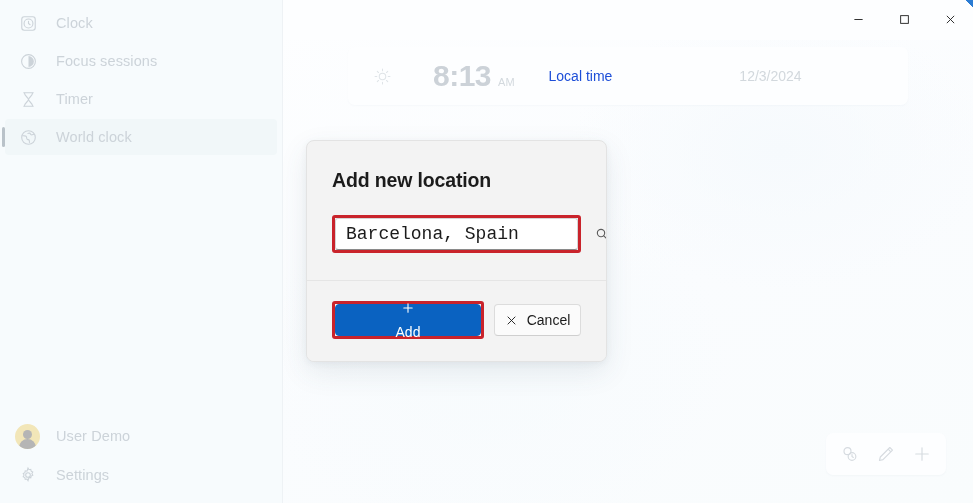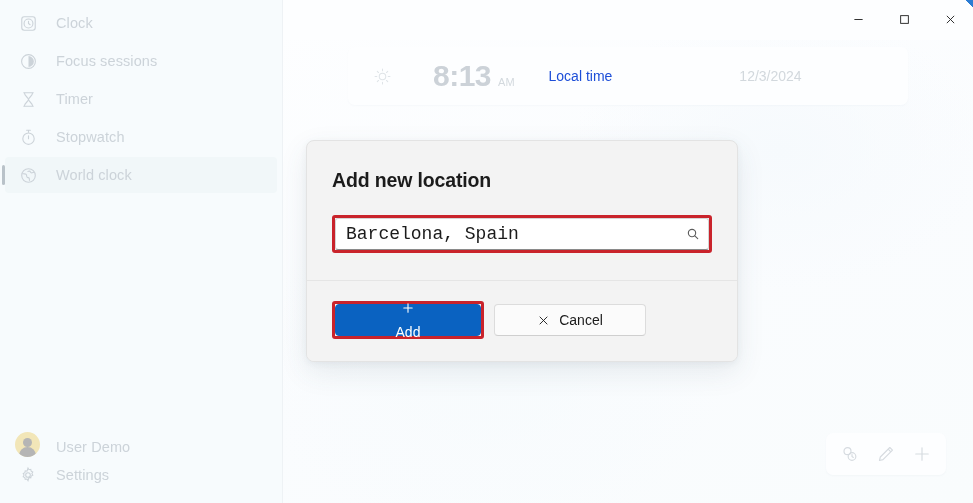--- a/index.html
+++ b/index.html
@@ -238,21 +238,21 @@
   .dialog-layer {
     position: absolute;
     inset: 0;
     z-index: 40;
     pointer-events: none;
   }
   .dialog {
     position: absolute;
     left: 23px;
     top: 140px;
-    width: 432px;
+    width: 301px;
     background: #f3f3f3;
     border-radius: 8px;
     border: 1px solid #e3e3e3;
     box-shadow: 0 10px 28px rgba(60,80,100,0.10), 0 2px 6px rgba(60,80,100,0.06);
     pointer-events: auto;
     overflow: hidden;
   }
   .dialog-body {
     padding: 28px 25px 27px 25px;
   }
@@ -383,46 +383,37 @@
           <svg width="19" height="19" viewBox="0 0 24 24" fill="none" stroke="currentColor" stroke-width="1.4" stroke-linejoin="round">
             <path d="M5.5 3.5h13M5.5 20.5h13"></path>
             <path d="M6.8 3.5c0 4 5.2 6.1 5.2 8.5s-5.2 4.5-5.2 8.5"></path>
             <path d="M17.2 3.5c0 4-5.2 6.1-5.2 8.5s5.2 4.5 5.2 8.5"></path>
           </svg>
         </span>
         <span class="nav-label">Timer</span>
       </div>
 
 
-      <div class="nav-item">
-        <span class="nav-icon">
-          <svg width="19" height="19" viewBox="0 0 24 24" fill="none" stroke="currentColor" stroke-width="1.4" stroke-linecap="round">
-            <circle cx="12" cy="13.5" r="7.2"></circle>
-            <path d="M9.6 2.9h4.8M12 2.9v2.6M12 10v3.5"></path>
-          </svg>
-        </span>
-        <span class="nav-label">Stopwatch</span>
-      </div>
 
       <div class="nav-item selected">
         <span class="sel-bar"></span>
         <span class="nav-icon">
           <svg width="19" height="19" viewBox="0 0 24 24" fill="none" stroke="currentColor" stroke-width="1.4">
             <circle cx="12" cy="12" r="8.6"></circle>
             <path d="M4.4 9.4c2.1 1 3.6 0 4.7 1.2.9 1 .2 2.4 1.1 3.4.8.9 2.1.4 2.7 1.5.5.9 0 2.2.4 3.3"></path>
             <path d="M19.2 7.7c-1.4.2-2.4 1.3-3.7.9-1.1-.4-1-1.8-2.2-2.1-1-.2-1.7.7-2.6.3"></path>
           </svg>
         </span>
         <span class="nav-label">World clock</span>
       </div>
 
     </div>
 
     <div class="sidebar-bottom">
-      <div class="nav-item" style="height:38px;align-items:flex-end;">
+      <div class="nav-item" style="height:38px;">
         <span class="nav-icon">
           <span class="avatar-wrap">
             <span class="avatar">
               <span class="head"></span>
               <span class="body"></span>
             </span>
           </span>
         </span>
         <span class="nav-label">User Demo</span>
       </div>

